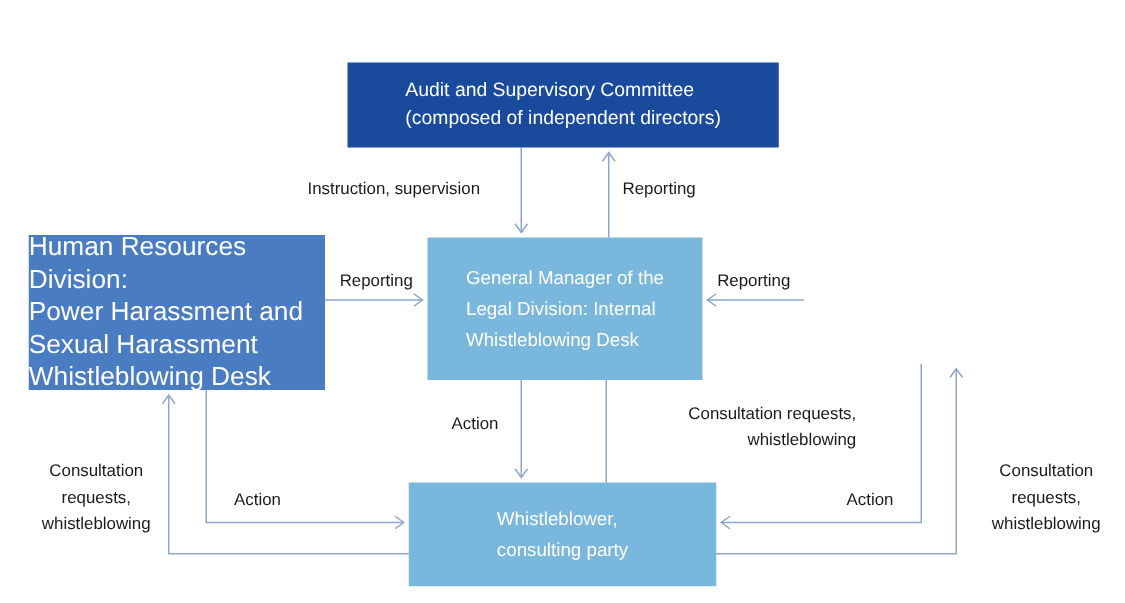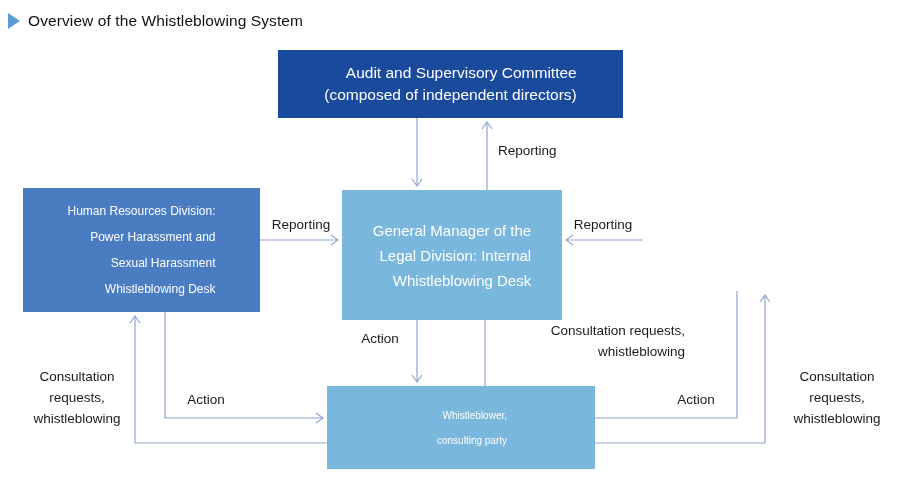--- a/index.html
+++ b/index.html
@@ -16,31 +16,31 @@
 
   .page-title{position:absolute;left:8px;top:12px;display:flex;align-items:center;gap:8px;}
   .title-marker{width:0;height:0;border-top:8px solid transparent;border-bottom:8px solid transparent;
     border-left:12px solid var(--title-marker);}
   .title-text{font-size:15.5px;font-weight:500;color:#111;letter-spacing:0.1px;}
 
   svg.connectors{position:absolute;left:0;top:0;width:900px;height:482px;}
   .edge{stroke:var(--line);fill:none;stroke-width:1.2px;}
 
   .node{position:absolute;display:flex;align-items:center;justify-content:center;
-    color:#fff;text-align:right;white-space:pre-line;}
+    color:#fff;text-align:left;white-space:pre-line;}
   .node-audit{left:278px;top:50px;width:345px;height:68px;background:var(--dark-blue);
     font-size:15.5px;line-height:22px;}
   .node-hr{left:23px;top:188px;width:237px;height:124px;background:var(--medium-blue);
-    font-size:12px;line-height:26px;}
-  .node-legal{left:342px;top:190px;width:220px;height:130px;background:var(--light-blue);
+    font-size:21px;line-height:26px;}
+  .node-legal{left:342px;top:190px;width:220px;height:114px;background:var(--light-blue);
     font-size:15px;line-height:25px;}
   .node-ethics{left:643px;top:188px;width:235px;height:103px;background:var(--medium-blue);
     font-size:15px;line-height:25px;}
   .node-whistleblower{left:327px;top:386px;width:246px;height:83px;background:var(--light-blue);
-    font-size:10px;line-height:25px;padding-left:22px;}
+    font-size:15px;line-height:25px;}
 
   .edge-label{position:absolute;font-size:13.5px;line-height:21px;color:var(--label-text);
     white-space:pre-line;}
   .lbl-instruction{left:225px;top:140px;width:180px;text-align:center;}
   .lbl-reporting-top{left:498px;top:140px;width:85px;text-align:left;}
   .lbl-reporting-left{left:261px;top:214px;width:80px;text-align:center;}
   .lbl-reporting-right{left:563px;top:214px;width:80px;text-align:center;}
   .lbl-action-mid{left:345px;top:328px;width:70px;text-align:center;}
   .lbl-consult-mid{left:500px;top:320px;width:185px;text-align:right;}
   .lbl-consult-left{left:12px;top:366px;width:130px;text-align:center;}
@@ -64,37 +64,34 @@
     <path class="edge" d="M417,291 L417,382" marker-end="url(#arr)"></path>
     <path class="edge" d="M485,386 L485,295" marker-end="url(#arr)"></path>
     <path class="edge" d="M260,240 L338,240" marker-end="url(#arr)"></path>
     <path class="edge" d="M643,240 L566,240" marker-end="url(#arr)"></path>
     <path class="edge" d="M165,312 L165,418 L323,418" marker-end="url(#arr)"></path>
     <path class="edge" d="M327,443 L135,443 L135,316" marker-end="url(#arr)"></path>
     <path class="edge" d="M737,291 L737,418 L577,418" marker-end="url(#arr)"></path>
     <path class="edge" d="M573,443 L765,443 L765,295" marker-end="url(#arr)"></path>
   </svg>
 
-  <div class="page-title">
-    <span class="title-marker"></span>
-    <span class="title-text">Overview of the Whistleblowing System</span>
-  </div>
 
   <div class="node node-audit">Audit and Supervisory Committee
 (composed of independent directors)</div>
   <div class="node node-hr">Human Resources Division:
 Power Harassment and
 Sexual Harassment
 Whistleblowing Desk</div>
   <div class="node node-legal">General Manager of the
 Legal Division: Internal
 Whistleblowing Desk</div>
   <div class="node node-whistleblower">Whistleblower,
 consulting party</div>
 
+  <div class="edge-label lbl-instruction">Instruction, supervision</div>
   <div class="edge-label lbl-reporting-top">Reporting</div>
   <div class="edge-label lbl-reporting-left">Reporting</div>
   <div class="edge-label lbl-reporting-right">Reporting</div>
   <div class="edge-label lbl-action-mid">Action</div>
   <div class="edge-label lbl-consult-mid">Consultation requests,
 whistleblowing</div>
   <div class="edge-label lbl-consult-left">Consultation
 requests,
 whistleblowing</div>
   <div class="edge-label lbl-action-left">Action</div>

